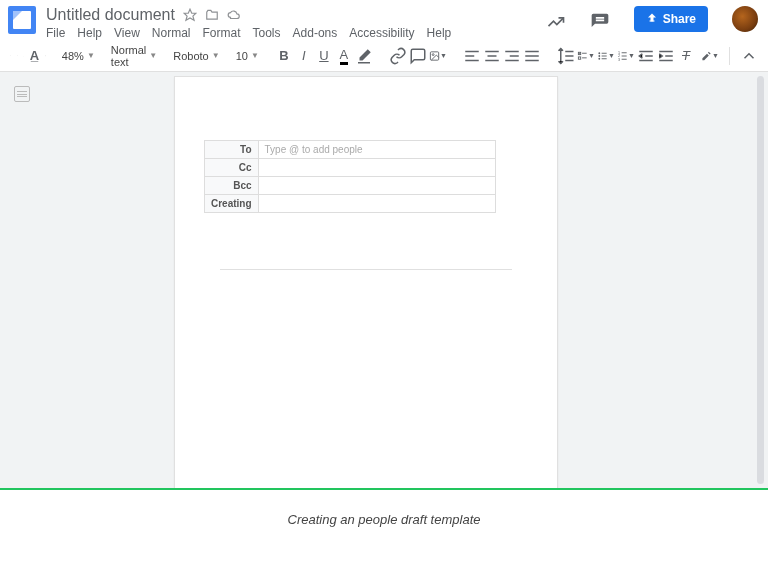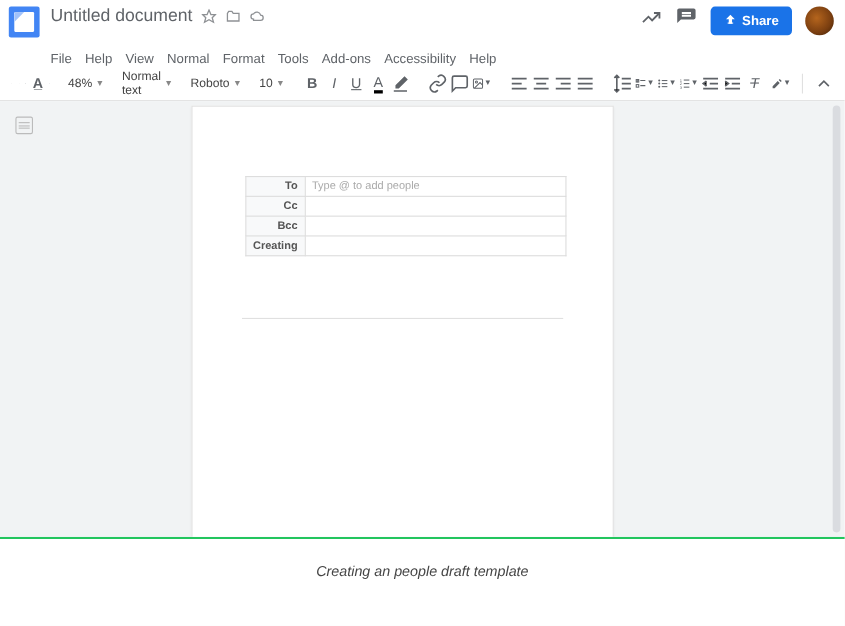--- a/index.html
+++ b/index.html
@@ -8,41 +8,41 @@
   
   .hdr { display:flex; align-items:flex-start; padding:6px 10px 0 8px; }
   .logo { width:28px; height:28px; background:#4285f4; border-radius:2px; position:relative; margin-right:10px; flex:none;}
   .logo::before { content:""; position:absolute; left:5px; top:5px; width:18px; height:18px; background:#fff; border-radius:1px;}
   .logo::after { content:""; position:absolute; left:5px; top:5px; width:9px; height:9px; background:#a1c2fa; clip-path:polygon(0 0,100% 0,0 100%);}
   .title-col { flex:1; }
   .title-row { display:flex; align-items:center; gap:8px; }
   .title { font-size:16px; color:#5f6368; }
   .mini-icon { width:14px; height:14px; color:#5f6368; opacity:.7; cursor:pointer; }
   .menu-row { display:flex; gap:12px; margin-top:2px; }
-  .menu-row span { font-size:12px; color:#5f6368; cursor:pointer;margin-top:20px; }
-  .hdr-right { display:flex; align-items:flex-start; gap:12px; }
+  .menu-row span { font-size:12px; color:#5f6368; cursor:pointer; }
+  .hdr-right { display:flex; align-items:flex-end; gap:24px; }
   .hdr-btn { width:20px; height:20px; color:#5f6368; cursor:pointer; display:flex; align-items:center; justify-content:center;}
   .share { background:#1a73e8; color:#fff; border:none; border-radius:4px; padding:6px 12px; font-size:12px; font-weight:bold; display:flex; align-items:center; gap:5px; cursor:pointer;}
   .avatar { width:26px; height:26px; border-radius:50%; background: radial-gradient(circle at 40% 40%, #b5651d 0, #7a3e10 60%, #3a1e05 100%); cursor:pointer;}
   
   .toolbar { display:flex; align-items:center; gap:6px; padding:4px 10px; border-bottom:1px solid #e0e0e0; height:32px; flex-wrap:nowrap; overflow:hidden;}
   .tbtn { width:18px; height:18px; color:#5f6368; cursor:pointer; display:flex; align-items:center; justify-content:center; font-size:13px;}
   .sep { width:1px; height:18px; background:#e0e0e0; margin:0 2px;}
   .zoom { font-size:11px; color:#444; display:flex; align-items:center; gap:3px; cursor:pointer;}
   .dd { font-size:11px; color:#444; display:flex; align-items:center; gap:3px; cursor:pointer;}
   .dd .caret, .zoom .caret { font-size:8px; color:#888;}
   .group { display:flex; gap:2px; align-items:center;}
   .toolbar-right { margin-left:auto; display:flex; align-items:center; gap:8px;}
   
   .ws { flex:1; background:#f1f3f4; position:relative; overflow:hidden;}
   .sidebar-icon { position:absolute; left:14px; top:14px; width:16px; height:16px; border:1px solid #bbb; border-radius:2px; display:flex; flex-direction:column; justify-content:space-evenly; padding:2px; cursor:pointer;}
   .sidebar-icon div{height:1px; background:#bbb;}
   .page { position:absolute; left:174px; top:4px; width:384px; height:470px; background:#fff; border:1px solid #e0e0e0; box-shadow:0 1px 2px rgba(0,0,0,.05);}
   .gmail-icon { position:absolute; left:190px; top:70px; width:16px; height:16px; }
-  .email-table { position:absolute; left:48px; top:63px; width:292px; border-collapse:collapse; font-size:10px;}
+  .email-table { position:absolute; left:29px; top:63px; width:292px; border-collapse:collapse; font-size:10px;}
   .email-table td { border:1px solid #ddd; padding:3px 6px; height:18px;}
   .email-table td.lbl { width:42px; background:#f8f9fa; text-align:right; font-weight:bold; color:#555;}
   .email-table td.val { background:#fff; color:#aaa;}
   .hr-line { position:absolute; left:45px; top:192px; width:292px; border-top:1px solid #e0e0e0;}
   .scroll { position:absolute; right:4px; top:4px; bottom:4px; width:7px; background:#dadce0; border-radius:4px;}
   .caption { text-align:center; font-style:italic; font-size:13px; color:#444; padding:22px 0;}
   svg { width:100%; height:100%; }
 </style>
 </head>
 <body>

